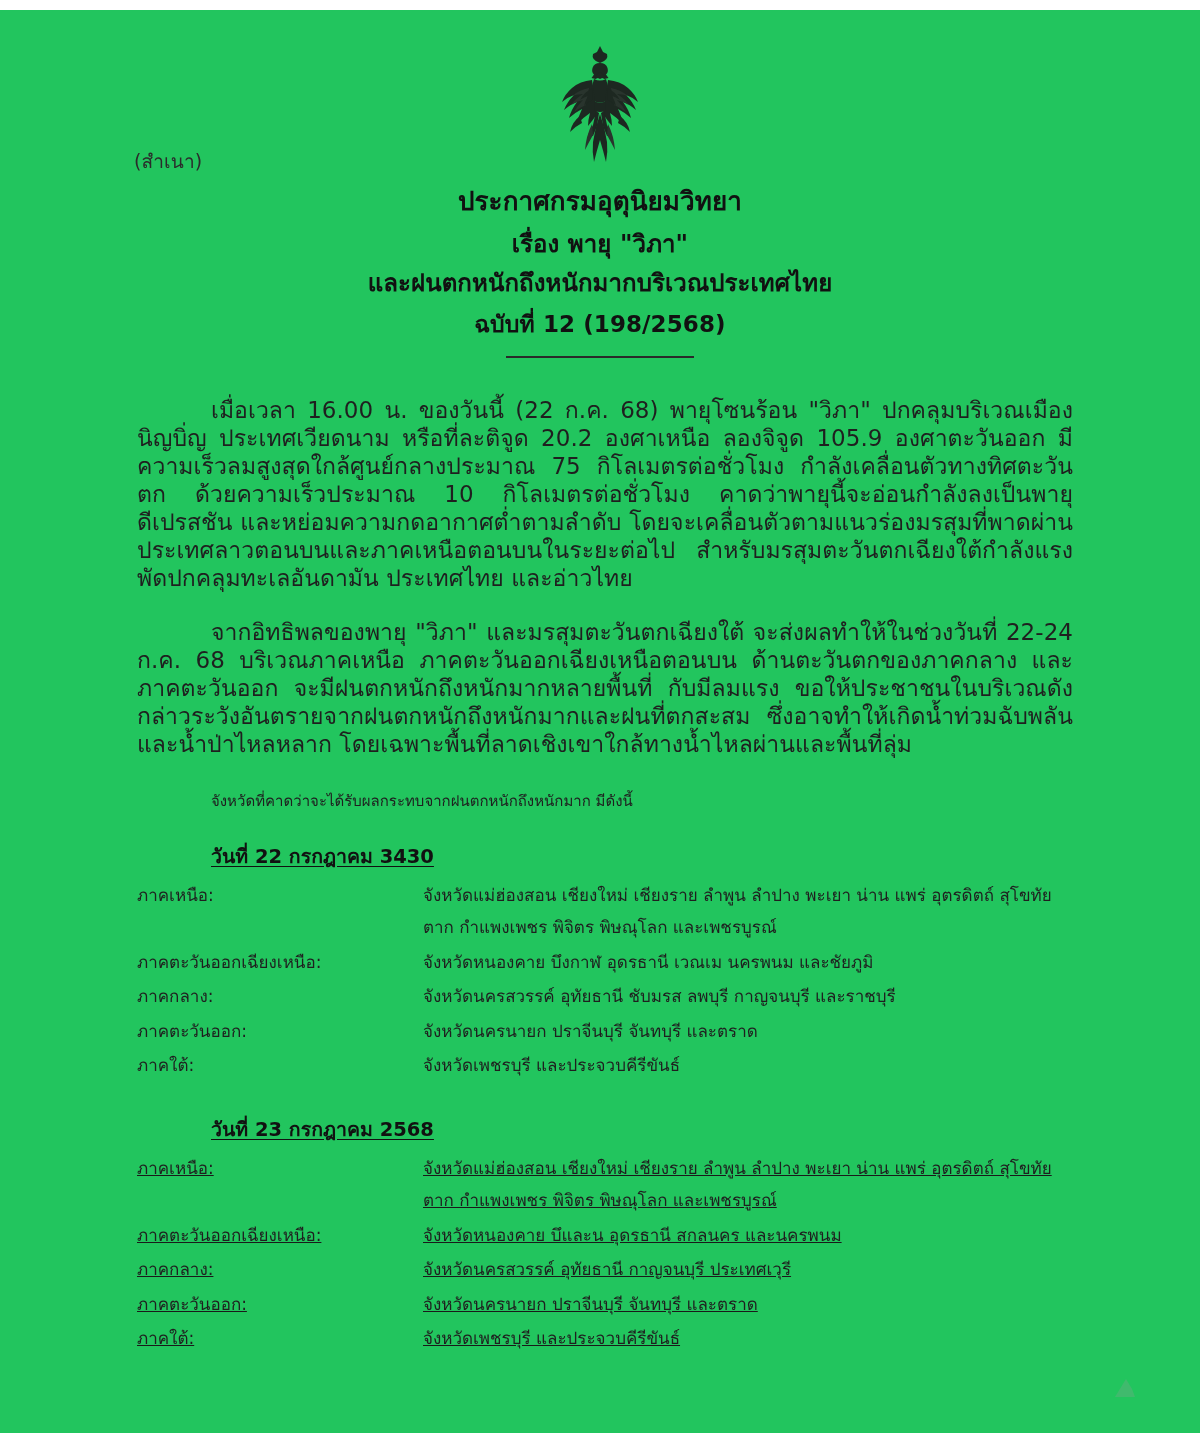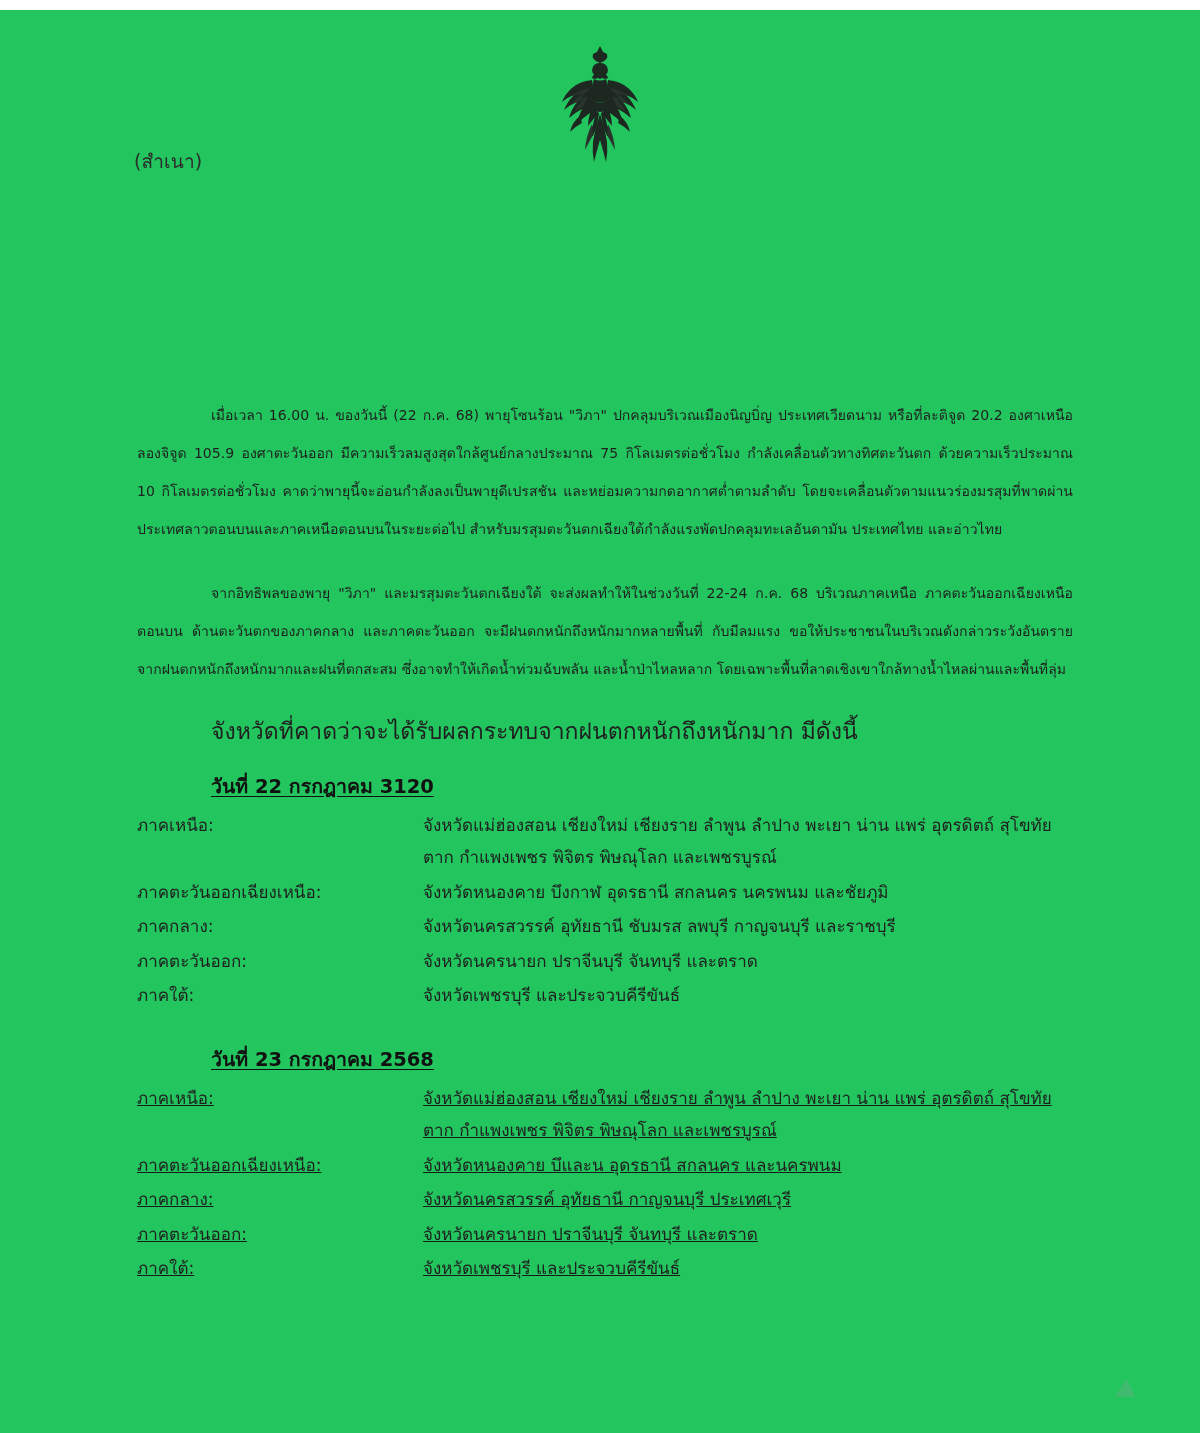--- a/index.html
+++ b/index.html
@@ -84,33 +84,33 @@
   }
 
   
   .body {
     position: absolute;
     top: 386px;
     left: 137px;
     width: 936px;
   }
   p.para {
-    font-size: 14px;
-    line-height: 38px;
+    font-size: 23px;
+    line-height: 28px;
     text-align: justify;
     text-justify: inter-word;
     color: #1f1f1f;
     text-indent: 74px;
     letter-spacing: 0.05px;
   }
   p.para + p.para { margin-top: 26px; }
 
   .lead {
     margin-top: 26px;
-    font-size: 23px;
+    font-size: 15px;
     line-height: 34.5px;
     color: #1f1f1f;
     text-indent: 74px;
   }
 
   
   .date-section { margin-top: 22px; }
   .date-section.second { margin-top: 30px; text-decoration: underline; }
 
   .date-title {
@@ -193,40 +193,49 @@
         <path d="M78 80 q6 12 7 26 q-4 -8 -8 -15 Z" fill="#2a2a2a"></path>
 
         <path d="M50 72 q-8 6 -10 16 q6 -6 12 -9 Z"></path>
         <path d="M90 72 q8 6 10 16 q-6 -6 -12 -9 Z"></path>
       </g>
     </svg>
   </div>
 
   <div class="copy-mark">(สำเนา)</div>
 
+  <div class="heading">
+    <div class="h-line h1">ประกาศกรมอุตุนิยมวิทยา</div>
+    <div class="h-line h2">เรื่อง พายุ "วิภา"</div>
+    <div class="h-line h3">และฝนตกหนักถึงหนักมากบริเวณประเทศไทย</div>
+    <div class="h-line h4">ฉบับที่ 12 (198/2568)</div>
+    <div class="rule-wrap">
+      <div class="rule"></div>
+    </div>
+  </div>
 
   <div class="body">
 
     <p class="para">เมื่อเวลา 16.00 น. ของวันนี้ (22 ก.ค. 68) พายุโซนร้อน "วิภา" ปกคลุมบริเวณเมืองนิญบิ่ญ ประเทศเวียดนาม หรือที่ละติจูด 20.2 องศาเหนือ ลองจิจูด 105.9 องศาตะวันออก มีความเร็วลมสูงสุดใกล้ศูนย์กลางประมาณ 75 กิโลเมตรต่อชั่วโมง กำลังเคลื่อนตัวทางทิศตะวันตก ด้วยความเร็วประมาณ 10 กิโลเมตรต่อชั่วโมง คาดว่าพายุนี้จะอ่อนกำลังลงเป็นพายุดีเปรสชัน และหย่อมความกดอากาศต่ำตามลำดับ โดยจะเคลื่อนตัวตามแนวร่องมรสุมที่พาดผ่านประเทศลาวตอนบนและภาคเหนือตอนบนในระยะต่อไป สำหรับมรสุมตะวันตกเฉียงใต้กำลังแรงพัดปกคลุมทะเลอันดามัน ประเทศไทย และอ่าวไทย</p>
 
     <p class="para">จากอิทธิพลของพายุ "วิภา" และมรสุมตะวันตกเฉียงใต้ จะส่งผลทำให้ในช่วงวันที่ 22-24 ก.ค. 68 บริเวณภาคเหนือ ภาคตะวันออกเฉียงเหนือตอนบน ด้านตะวันตกของภาคกลาง และภาคตะวันออก จะมีฝนตกหนักถึงหนักมากหลายพื้นที่ กับมีลมแรง ขอให้ประชาชนในบริเวณดังกล่าวระวังอันตรายจากฝนตกหนักถึงหนักมากและฝนที่ตกสะสม ซึ่งอาจทำให้เกิดน้ำท่วมฉับพลัน และน้ำป่าไหลหลาก โดยเฉพาะพื้นที่ลาดเชิงเขาใกล้ทางน้ำไหลผ่านและพื้นที่ลุ่ม</p>
 
     <div class="lead">จังหวัดที่คาดว่าจะได้รับผลกระทบจากฝนตกหนักถึงหนักมาก มีดังนี้</div>
 
     <div class="date-section">
-      <div class="date-title">วันที่ 22 กรกฎาคม 3120</div>
+      <div class="date-title">วันที่ 22 กรกฎาคม 3430</div>
       <table class="regions">
         <tbody>
           <tr>
             <td class="region-label">ภาคเหนือ:</td>
             <td class="region-provinces">จังหวัดแม่ฮ่องสอน เชียงใหม่ เชียงราย ลำพูน ลำปาง พะเยา น่าน แพร่ อุตรดิตถ์ สุโขทัย ตาก กำแพงเพชร พิจิตร พิษณุโลก และเพชรบูรณ์</td>
           </tr>
           <tr>
             <td class="region-label">ภาคตะวันออกเฉียงเหนือ:</td>
-            <td class="region-provinces">จังหวัดหนองคาย บึงกาฬ อุดรธานี สกลนคร นครพนม และชัยภูมิ</td>
+            <td class="region-provinces">จังหวัดหนองคาย บึงกาฬ อุดรธานี เวณเม นครพนม และชัยภูมิ</td>
           </tr>
           <tr>
             <td class="region-label">ภาคกลาง:</td>
             <td class="region-provinces">จังหวัดนครสวรรค์ อุทัยธานี ชับมรส ลพบุรี กาญจนบุรี และราชบุรี</td>
           </tr>
           <tr>
             <td class="region-label">ภาคตะวันออก:</td>
             <td class="region-provinces">จังหวัดนครนายก ปราจีนบุรี จันทบุรี และตราด</td>
           </tr>
           <tr>

